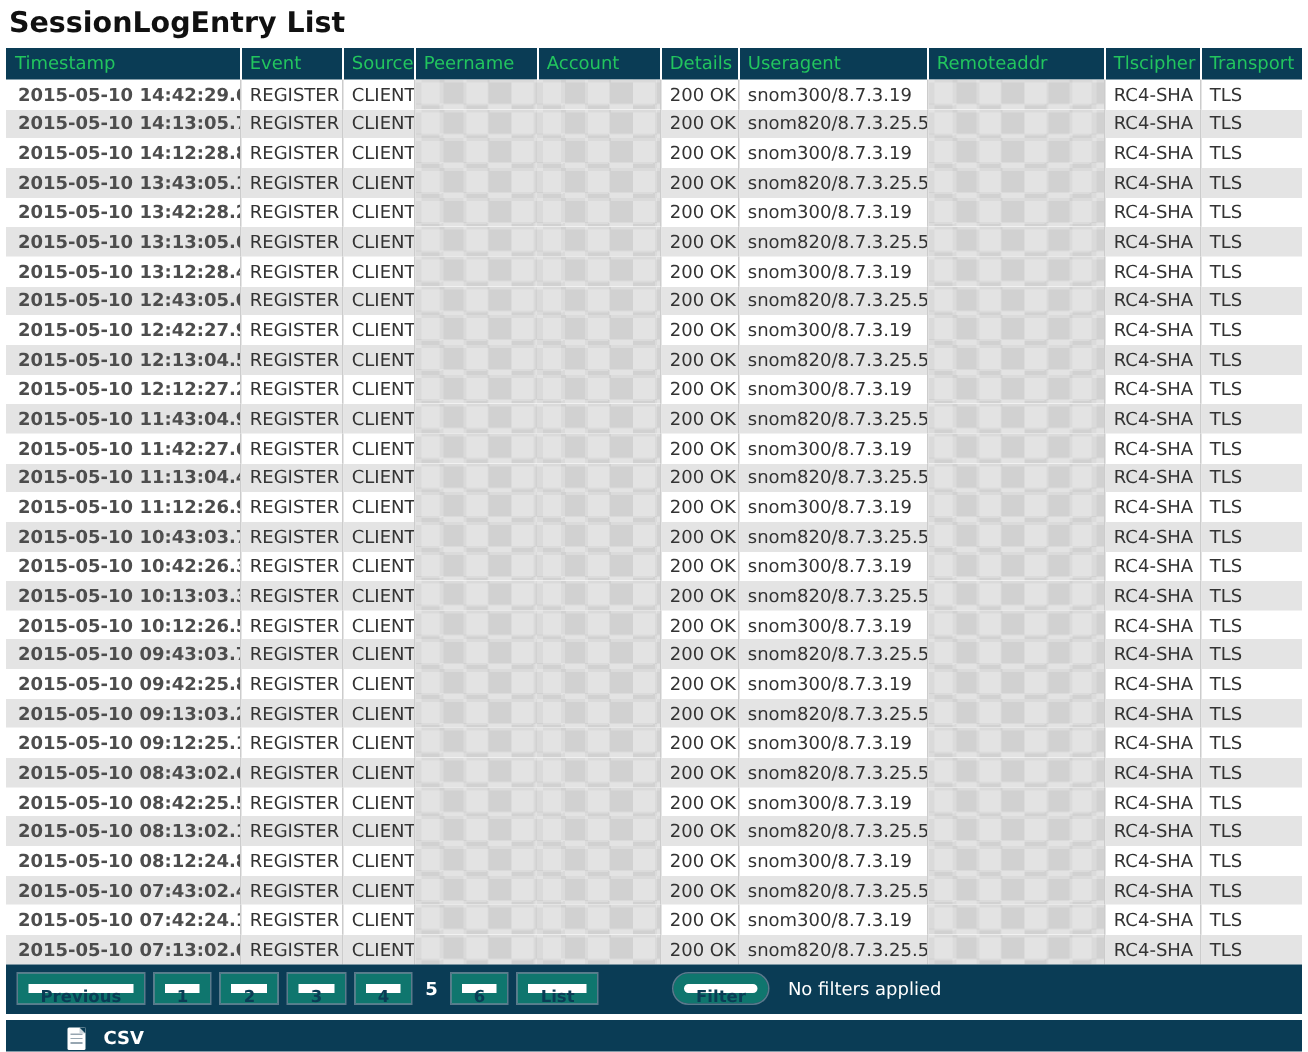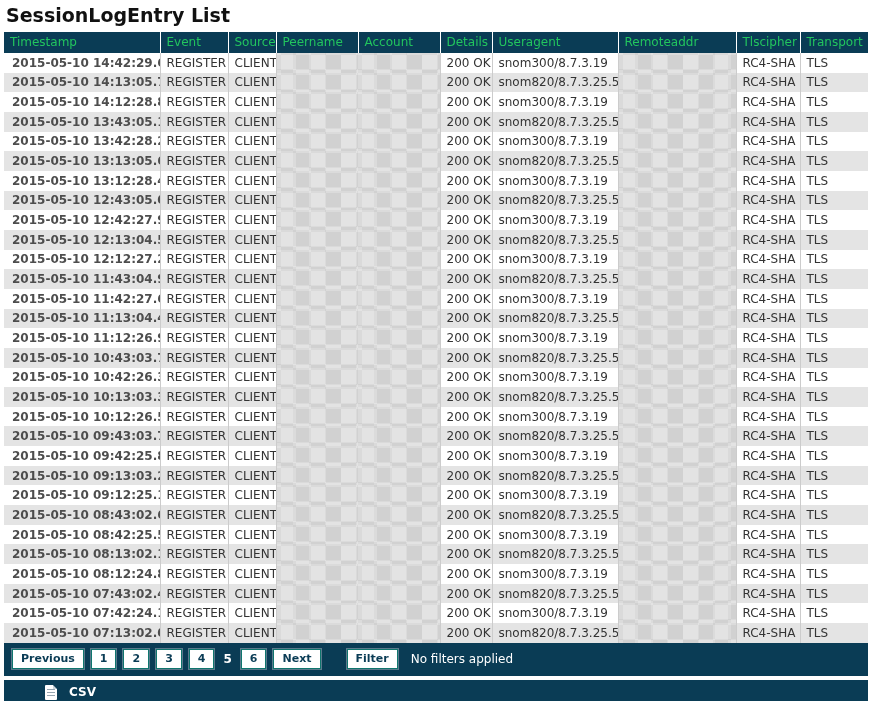--- a/index.html
+++ b/index.html
@@ -50,29 +50,29 @@
       repeating-conic-gradient(#d9d9d9 0% 25%, #e2e2e2 0% 50%) 0 0 / 32px 32px;
   }
   .bar {
     width: 864px; background: var(--header-bar);
     display: flex; align-items: center;
   }
   .pagination-bar { height: 33px; margin-top: 0; padding: 0 8px; gap: 7px; }
   .pg-btn {
     font-family: inherit; font-size: 11px; font-weight: bold;
     color: var(--header-bar); background: #fff;
-    border: 1px solid #0f766e; outline: 1px solid #5b7a8c;
+    border: 7px solid #0f766e; outline: 1px solid #5b7a8c;
     padding: 3px 8px; min-width: 20px; height: 20px;
     line-height: 12px; cursor: pointer; text-align: center;
   }
   .pages { display: flex; align-items: center; gap: 7px; }
   .page-current {
     color: #fff; font-weight: bold; font-size: 12px; padding: 0 2px;
   }
-  .filter-btn { margin-left: 19px; }
+  .filter-btn { margin-left: 44px; border-radius: 10px; }
   .filter-status { color: #ffffff; font-size: 12px; margin-left: 6px; }
   .gap { height: 4px; background: #fff; width: 864px; }
   .csv-bar { height: 25px; padding: 0 10px; }
   .csv-link {
     display: flex; align-items: center; gap: 12px;
     text-decoration: none; cursor: pointer; padding-left: 31px;
   }
   .doc-icon {
     display: inline-block; width: 12px; height: 15px;
     background: #fff; border-radius: 1px; position: relative;
@@ -673,21 +673,21 @@
 <div class="bar pagination-bar">
   <button class="pg-btn">Previous</button>
   <span class="pages">
       <button class="pg-btn">1</button>
       <button class="pg-btn">2</button>
       <button class="pg-btn">3</button>
       <button class="pg-btn">4</button>
       <span class="page-current">5</span>
       <button class="pg-btn">6</button>
     </span>
-  <button class="pg-btn">Next</button>
+  <button class="pg-btn">List</button>
   <button class="pg-btn filter-btn">Filter</button>
   <span class="filter-status">No filters applied</span>
 </div>
 
 <div class="gap"></div>
 
 <div class="bar csv-bar">
   <a class="csv-link">
     <span class="doc-icon"></span>
     <span class="csv-label">CSV</span>

